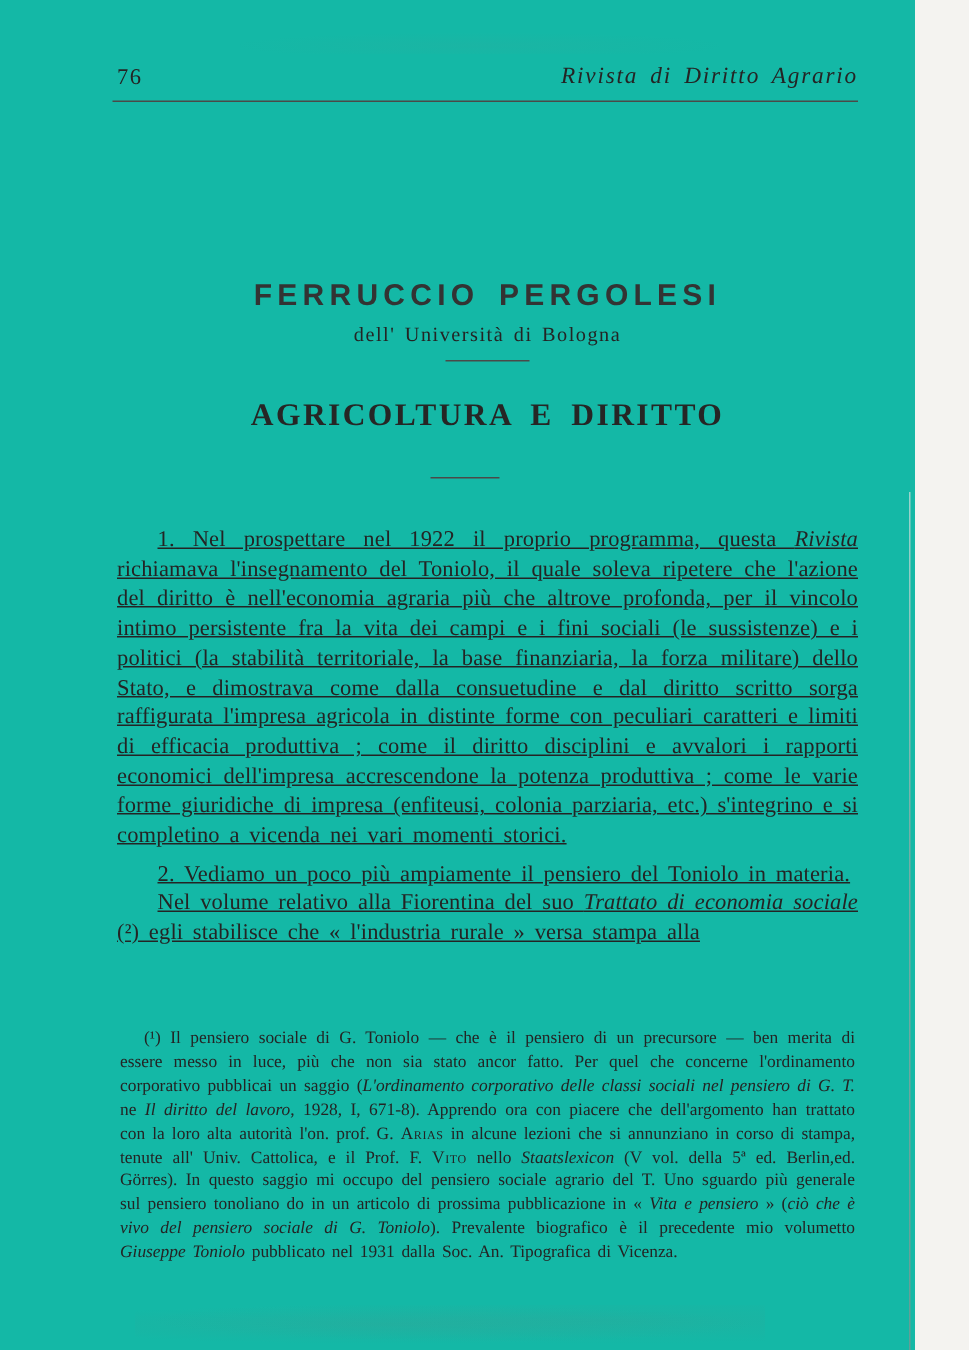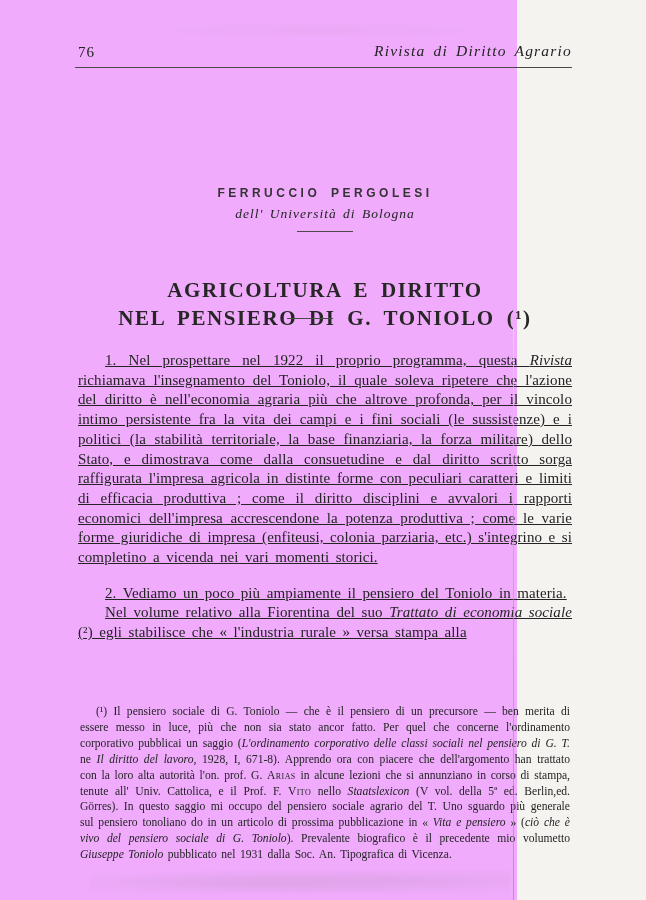--- a/index.html
+++ b/index.html
@@ -5,22 +5,22 @@
   html,body{margin:0;padding:0;}
   body{
     width:646px;height:900px;
     background:#f4f3f0;
     font-family:"Liberation Serif","DejaVu Serif",serif;
     color:#242424;
     overflow:hidden;
   }
   .page{
     position:relative;
-    width:517px;height:900px;
-    background:#f0abfc;
+    width:610px;height:900px;
+    background:#14b8a6;
   }
   
   .running-head{
     position:absolute;top:42px;left:78px;width:494px;height:24px;
   }
   .page-number{
     position:absolute;left:0;top:2px;
     font-size:15px;letter-spacing:1px;
   }
   .journal-title{
@@ -31,53 +31,53 @@
   .head-rule{
     position:absolute;top:67px;left:75px;width:497px;height:0;
     border-top:1.6px solid #4a4a48;
   }
   
   .author-block{
     position:absolute;top:186px;left:78px;width:494px;text-align:center;
   }
   .author-name{
     font-family:"Liberation Sans","DejaVu Sans",sans-serif;
-    font-size:12px;font-weight:700;letter-spacing:3.5px;
+    font-size:20px;font-weight:700;letter-spacing:3.5px;
     color:#333;word-spacing:4px;
   }
   .author-affiliation{
-    margin-top:6px;font-size:13.5px;letter-spacing:1px;word-spacing:2px;font-style:italic;
+    margin-top:6px;font-size:13.5px;letter-spacing:1px;word-spacing:2px;
   }
   .small-rule{
     width:56px;height:0;border-top:1.4px solid #4a4a48;
     margin:9px auto 0 auto;
   }
   
   .article-title{
-    position:absolute;top:276px;left:40px;width:570px;
+    position:absolute;top:262px;left:40px;width:570px;
     margin:0;text-align:center;
     font-size:21px;font-weight:700;letter-spacing:1.6px;
     line-height:28px;color:#262625;word-spacing:5px;
   }
   .title-rule{
     position:absolute;top:318px;left:287px;width:46px;height:0;
     border-top:1.3px solid #4a4a48;
   }
   
   .body-text{
     position:absolute;top:351px;left:78px;width:494px;
     font-size:15px;line-height:19.7px;
     text-align:justify;word-spacing:2.6px;letter-spacing:0.1px;text-decoration:underline;
   }
   .body-text p{margin:0;text-indent:27px;}
   .body-text p + p{margin-top:0;}
-  .body-text p.new-section{margin-top:16px;}
+  .body-text p.new-section{margin-top:6px;}
   
   .footnotes{
-    position:absolute;top:704px;left:80px;width:490px;
+    position:absolute;top:684px;left:80px;width:490px;
     font-size:11.6px;line-height:15.9px;
     text-align:justify;word-spacing:1.6px;
   }
   .footnotes p{margin:0;text-indent:16px;}
   .it{font-style:italic;}
   .sc{font-variant:small-caps;letter-spacing:0.4px;}
   
   .scan-edge-line{
     position:absolute;right:3px;top:328px;height:572px;width:1.5px;
     background:linear-gradient(#e3e3e1,#a9a9a6 40%,#8f8f8c);
@@ -107,21 +107,20 @@
   <div class="head-rule"></div>
 
   <div class="author-block">
     <div class="author-name">FERRUCCIO PERGOLESI</div>
     <div class="author-affiliation">dell' Università di Bologna</div>
     <div class="small-rule"></div>
   </div>
 
   <h1 class="article-title">
     <span>AGRICOLTURA E DIRITTO</span><br>
-    <span>NEL PENSIERO DI G. TONIOLO (¹)</span>
   </h1>
   <div class="title-rule"></div>
 
   <main class="body-text">
     <p><span>1. Nel prospettare nel 1922 il proprio programma, questa </span><span class="it">Rivista</span><span> richiamava l'insegnamento del Toniolo, il quale soleva ripetere che l'azione del diritto è nell'economia agraria più che altrove profonda, per il vincolo intimo persistente fra la vita dei campi e i fini sociali (le sussistenze) e i politici (la stabilità territoriale, la base finanziaria, la forza militare) dello Stato, e dimostrava come dalla consuetudine e dal diritto scritto sorga raffigurata l'impresa agricola in distinte forme con peculiari caratteri e limiti di efficacia produttiva ; come il diritto disciplini e avvalori i rapporti economici dell'impresa accrescendone la potenza produttiva ; come le varie forme giuridiche di impresa (enfiteusi, colonia parziaria, etc.) s'integrino e si completino a vicenda nei vari momenti storici.</span></p>
     <p class="new-section"><span>2. Vediamo un poco più ampiamente il pensiero del Toniolo in materia.</span></p>
     <p><span>Nel volume relativo alla Fiorentina del suo </span><span class="it">Trattato di economia sociale</span><span> (²) egli stabilisce che « l'industria rurale » versa stampa alla</span></p>
   </main>
 
   <footer class="footnotes">

